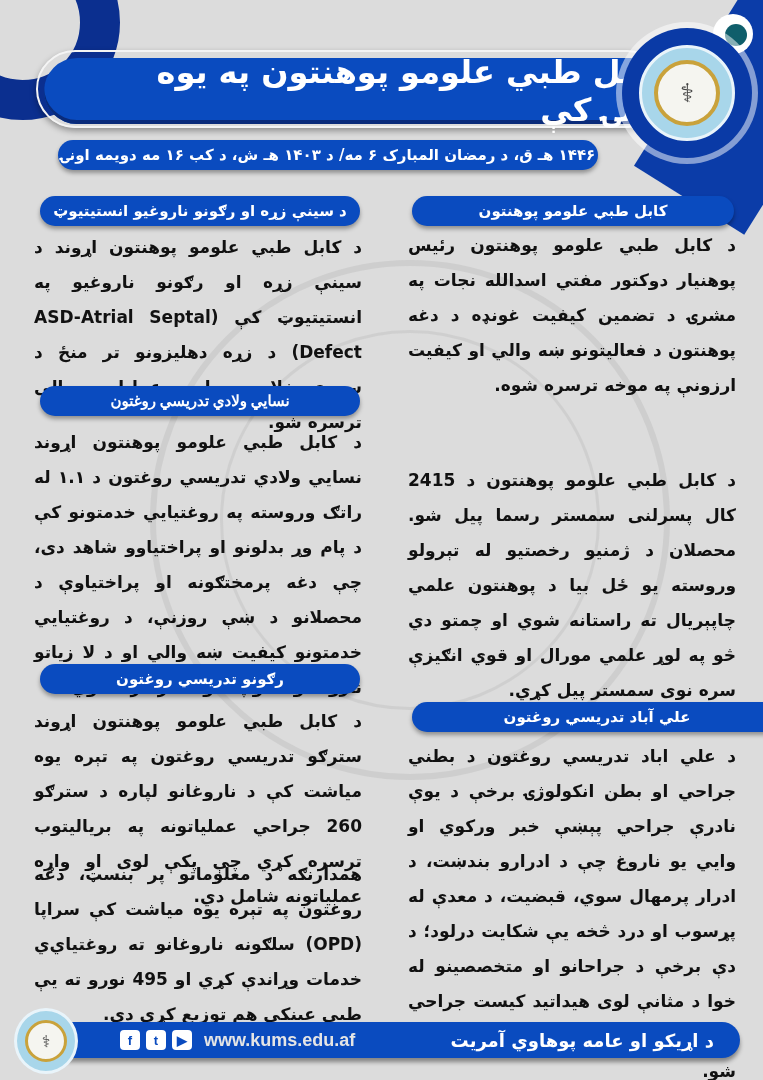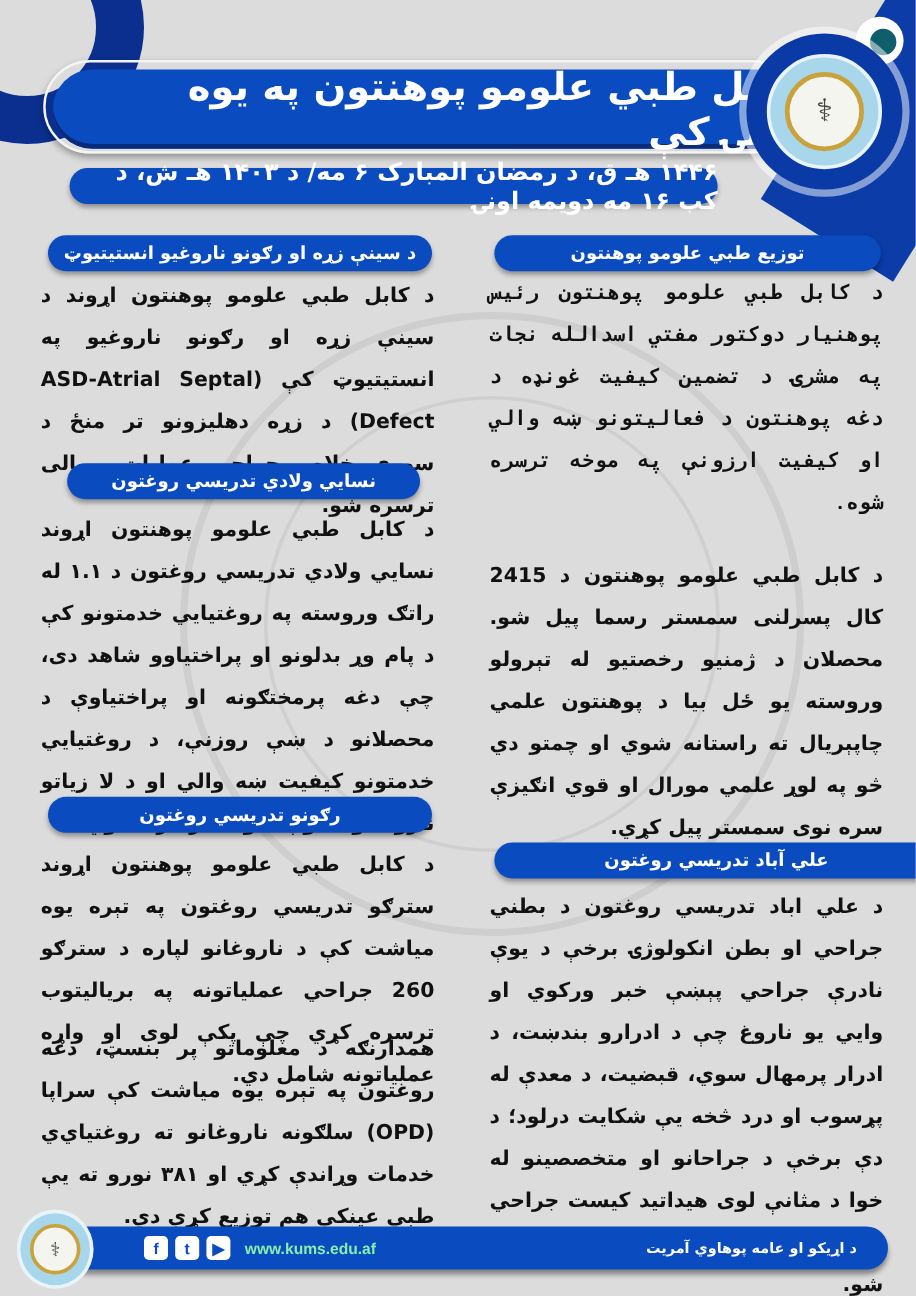--- a/index.html
+++ b/index.html
@@ -79,21 +79,21 @@
       font-size: 26px; color: #444;
     }
     .date-bar {
       position: absolute; left: 58px; top: 140px;
       width: 540px; height: 30px;
       background: #0a4bbf; border-radius: 15px;
       box-shadow: 0 3px 4px rgba(0,0,0,0.35);
       display: flex; align-items: center; justify-content: center;
       direction: rtl;
     }
-    .date-text { color: #fff; font-size: 20px; font-weight: bold; }
+    .date-text { color: #fff; font-size: 15px; font-weight: bold; }
     .section-header {
       position: absolute; height: 30px;
       background: #0a4bbf; border-radius: 15px;
       box-shadow: 0 3px 4px rgba(0,0,0,0.35);
       display: flex; align-items: center; justify-content: center;
       direction: rtl;
     }
     .section-header span { color: #fff; font-size: 15px; font-weight: bold; text-align: center; }
     .body-text {
       position: absolute; direction: rtl; text-align: justify;
@@ -121,24 +121,24 @@
       padding: 0 26px 0 70px;
     }
     .footer-left { display: flex; align-items: center; gap: 6px; }
     .social {
       width: 20px; height: 20px; background: #fff; border-radius: 4px;
       display: flex; align-items: center; justify-content: center;
       color: #0a4bbf; font-size: 13px; font-weight: bold;
       font-family: "Liberation Sans", sans-serif;
     }
     .footer-url {
-      color: #86efac; font-size: 13px; font-weight: bold; margin-left: 6px;
+      color: #e5e5e5; font-size: 18px; font-weight: bold; margin-left: 6px;
       font-family: "Liberation Sans", sans-serif;
     }
-    .footer-right { color: #fff; font-size: 12px; font-weight: bold; direction: rtl; }
+    .footer-right { color: #fff; font-size: 18px; font-weight: bold; direction: rtl; }
   </style>
 </head>
 <body>
 
 <div class="deco-ring-tl"></div>
 <div class="deco-stripe-tr"></div>
 <div class="deco-dot">
     <div class="deco-dot-inner"></div>
   </div>
 <div class="watermark"></div>
@@ -153,45 +153,45 @@
   <div class="logo">
     <div class="logo-inner">⚕</div>
   </div>
 </div>
 
 <div class="date-bar">
   <span class="date-text">۱۴۴۶ هـ ق، د رمضان المبارک ۶ مه/ د ۱۴۰۳ هـ ش، د کب ۱۶ مه دویمه اونۍ</span>
 </div>
 
 <div class="section-header" style="left:412px; top:196px; width:322px;">
-  <span>توزیع طبي علومو پوهنتون</span>
-</div>
-<div class="body-text" style="left:408px; top:228px; width:328px;font-family:Liberation Mono, monospace;">د کابل طبي علومو پوهنتون رئیس پوهنیار دوکتور مفتي اسدالله نجات په مشرۍ د تضمین کیفیت غونډه د دغه پوهنتون د فعالیتونو ښه والي او کیفیت ارزونې په موخه ترسره شوه.</div>
+  <span>کابل طبي علومو پوهنتون</span>
+</div>
+<div class="body-text" style="left:408px; top:228px; width:328px;">د کابل طبي علومو پوهنتون رئیس پوهنیار دوکتور مفتي اسدالله نجات په مشرۍ د تضمین کیفیت غونډه د دغه پوهنتون د فعالیتونو ښه والي او کیفیت ارزونې په موخه ترسره شوه.</div>
 <div class="body-text" style="left:408px; top:463px; width:328px;">د کابل طبي علومو پوهنتون د 2415 کال پسرلنی سمستر رسما پیل شو. محصلان د ژمنیو رخصتیو له تېرولو وروسته یو ځل بیا د پوهنتون علمي چاپېریال ته راستانه شوي او چمتو دي څو په لوړ علمي مورال او قوي انګیزې سره نوی سمستر پیل کړي.</div>
 
 <div class="section-header" style="left:412px; top:702px; width:370px;">
   <span>علي آباد تدریسي روغتون</span>
 </div>
 <div class="body-text" style="left:408px; top:739px; width:328px;">د علي اباد تدریسي روغتون د بطني جراحي او بطن انکولوژۍ برخې د یوې نادرې جراحي پېښې خبر ورکوي او وایي یو ناروغ چې د ادرارو بندښت، د ادرار پرمهال سوي، قبضیت، د معدې له پړسوب او درد څخه یې شکایت درلود؛ د دې برخې د جراحانو او متخصصینو له خوا د مثانې لوی هیداتید کیست جراحي عملیات یې په بریالیتوب سره ترسره شو.</div>
 
 <div class="section-header" style="left:40px; top:196px; width:320px;">
   <span>د سینې زړه او رګونو ناروغیو انستیتیوټ</span>
 </div>
 <div class="body-text" style="left:34px; top:230px; width:328px;">د کابل طبي علومو پوهنتون اړوند د سینې زړه او رګونو ناروغیو په انستیتیوټ کې (ASD-Atrial Septal Defect) د زړه دهلیزونو تر منځ د سوري خلاص جراحي عملیات بریالی ترسره شو.</div>
 
-<div class="section-header" style="left:56px; top:386px; width:294px;">
+<div class="section-header" style="left:40px; top:386px; width:320px;font-family:Liberation Serif, serif;">
   <span>نسایي ولادي تدریسي روغتون</span>
 </div>
 <div class="body-text" style="left:34px; top:425px; width:328px;">د کابل طبي علومو پوهنتون اړوند نسایي ولادي تدریسي روغتون د ۱.۱ له راتګ وروسته په روغتیایي خدمتونو کې د پام وړ بدلونو او پراختیاوو شاهد دی، چې دغه پرمختګونه او پراختیاوې د محصلانو د ښې روزنې، د روغتیایي خدمتونو کیفیت ښه والي او د لا زیاتو ناروغانو منلو په موخه ترسره شوي.</div>
 
 <div class="section-header" style="left:40px; top:664px; width:320px;">
   <span>رګونو تدریسي روغتون</span>
 </div>
 <div class="body-text" style="left:34px; top:704px; width:328px;">د کابل طبي علومو پوهنتون اړوند سترګو تدریسي روغتون په تېره یوه میاشت کې د ناروغانو لپاره د سترګو 260 جراحي عملیاتونه په بریالیتوب ترسره کړي چې پکې لوی او واړه عملیاتونه شامل دي.</div>
-<div class="body-text" style="left:34px; top:857px; width:328px;">همدارنګه د معلوماتو پر بنسټ، دغه روغتون په تېره یوه میاشت کې سراپا (OPD) سلګونه ناروغانو ته روغتیاي‌ي خدمات وړاندې کړي او ۳۸۱ نورو ته یې طبي عینکې هم توزیع کړې دي.</div>
+<div class="body-text" style="left:34px; top:857px; width:328px;">همدارنګه د معلوماتو پر بنسټ، دغه روغتون په تېره یوه میاشت کې سراپا (OPD) سلګونه ناروغانو ته روغتیاي‌ي خدمات وړاندې کړي او 495 نورو ته یې طبي عینکې هم توزیع کړې دي.</div>
 
 <div class="footer-logo">
   <div class="fl-inner">⚕</div>
 </div>
 <div class="footer-bar">
   <div class="footer-left">
     <span class="social">f</span>
     <span class="social">t</span>
     <span class="social">▶</span>
     <span class="footer-url">www.kums.edu.af</span>

